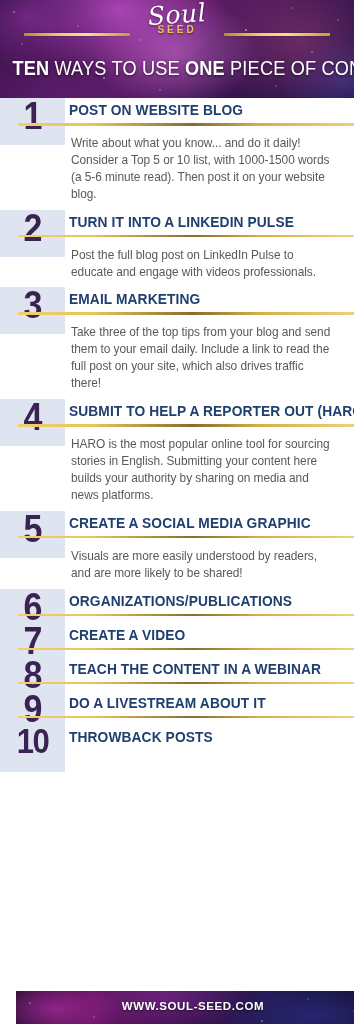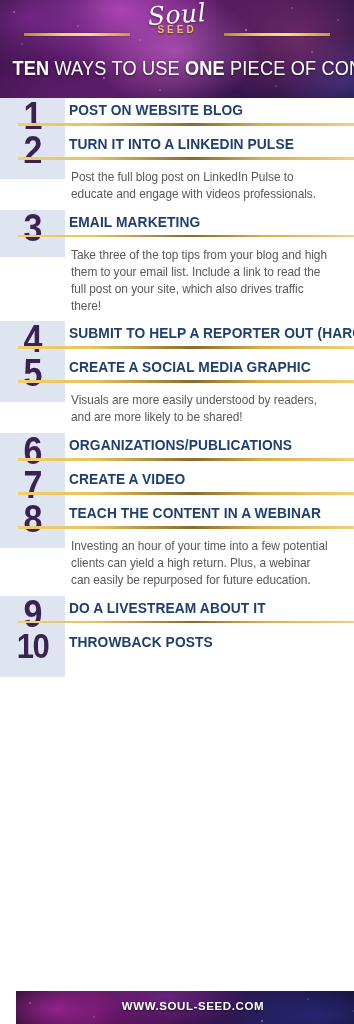--- a/index.html
+++ b/index.html
@@ -137,46 +137,48 @@
   </div>
 
   <div class="list" id="list">
       <div class="item">
         <div class="item-head">
           <div class="numband" style="height: 47px;"></div>
           <div class="num" style="top: 1px;">1</div>
           <div class="heading">POST ON WEBSITE BLOG</div>
           <div class="goldline" style="top: 25px;"></div>
         </div>
+        <p class="body">Write about what you know... and do it daily! Consider a Top 5 or 10 list, with 1000-1500 words (a 5-6 minute read). Then post it on your website blog.</p>
       </div>
       <div class="item">
         <div class="item-head">
           <div class="numband" style="height: 47px;"></div>
           <div class="num" style="top: 1px;">2</div>
           <div class="heading">TURN IT INTO A LINKEDIN PULSE</div>
           <div class="goldline" style="top: 25px;"></div>
         </div>
         <p class="body">Post the full blog post on LinkedIn Pulse to educate and engage with videos professionals.</p>
       </div>
       <div class="item">
         <div class="item-head">
           <div class="numband" style="height: 47px;"></div>
           <div class="num" style="top: 1px;">3</div>
           <div class="heading">EMAIL MARKETING</div>
           <div class="goldline" style="top: 25px;"></div>
         </div>
-        <p class="body">Take three of the top tips from your blog and high them to your email list. Include a link to read the full post on your site, which also drives traffic there!</p>
+        <p class="body">Take three of the top tips from your blog and send them to your email daily. Include a link to read the full post on your site, which also drives traffic there!</p>
       </div>
       <div class="item">
         <div class="item-head">
           <div class="numband" style="height: 47px;"></div>
           <div class="num" style="top: 1px;">4</div>
           <div class="heading">SUBMIT TO HELP A REPORTER OUT (HARO)</div>
           <div class="goldline" style="top: 25px;"></div>
         </div>
+        <p class="body">HARO is the most popular online tool for sourcing stories in English. Submitting your content here builds your authority by sharing on media and news platforms.</p>
       </div>
       <div class="item">
         <div class="item-head">
           <div class="numband" style="height: 47px;"></div>
           <div class="num" style="top: 1px;">5</div>
           <div class="heading">CREATE A SOCIAL MEDIA GRAPHIC</div>
           <div class="goldline" style="top: 25px;"></div>
         </div>
         <p class="body">Visuals are more easily understood by readers, and are more likely to be shared!</p>
       </div>
@@ -196,21 +198,20 @@
           <div class="goldline" style="top: 25px;"></div>
         </div>
       </div>
       <div class="item">
         <div class="item-head">
           <div class="numband" style="height: 47px;"></div>
           <div class="num" style="top: 1px;">8</div>
           <div class="heading">TEACH THE CONTENT IN A WEBINAR</div>
           <div class="goldline" style="top: 25px;"></div>
         </div>
-        <p class="body">Investing an hour of your time into a few potential clients can yield a high return. Plus, a webinar can easily be repurposed for future education.</p>
       </div>
       <div class="item">
         <div class="item-head">
           <div class="numband" style="height: 47px;"></div>
           <div class="num" style="top: 1px;">9</div>
           <div class="heading">DO A LIVESTREAM ABOUT IT</div>
           <div class="goldline" style="top: 25px;"></div>
         </div>
       </div>
       <div class="item">

